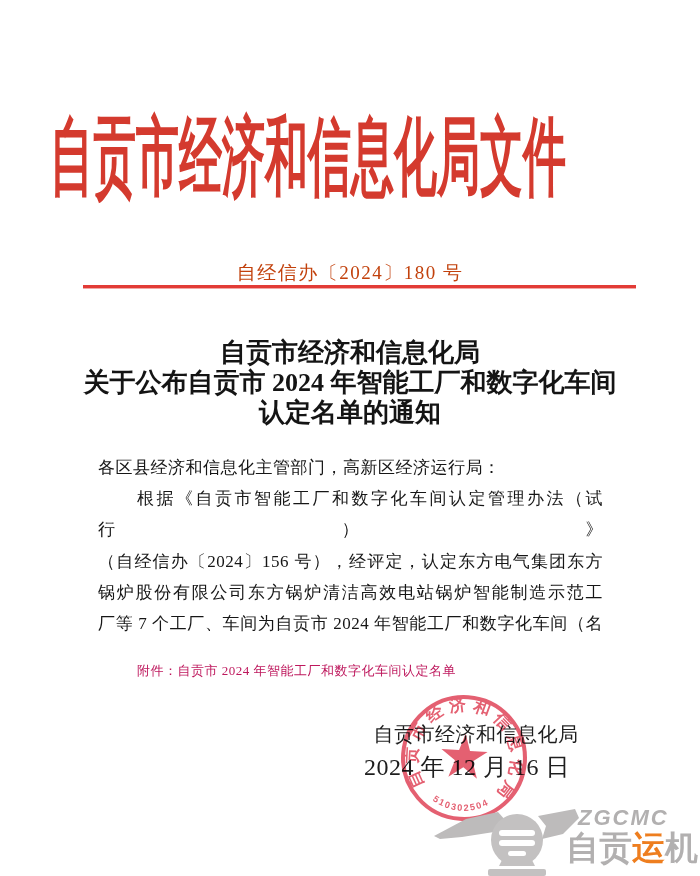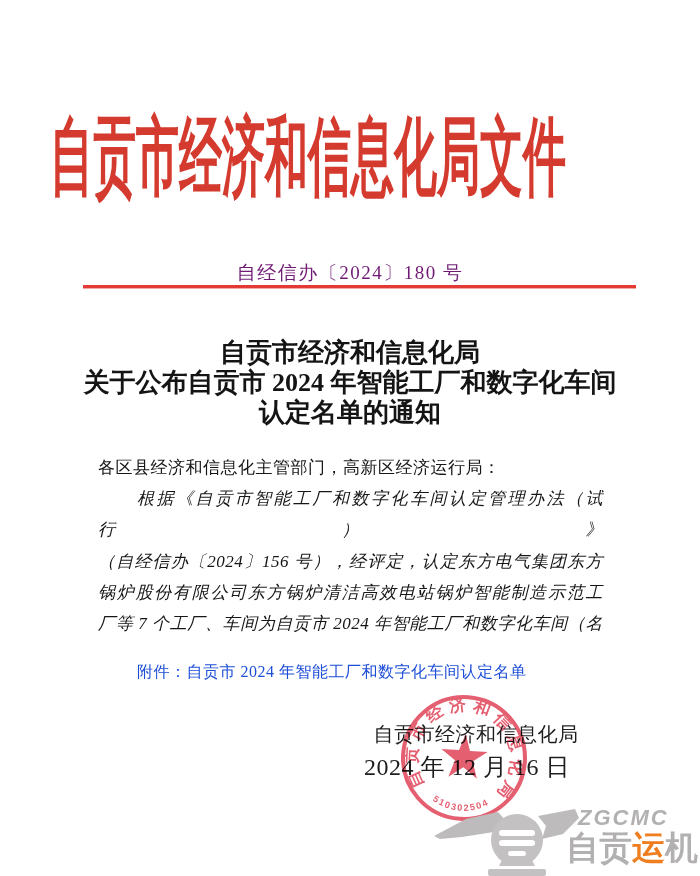--- a/index.html
+++ b/index.html
@@ -12,40 +12,40 @@
   
   #red-title{top:100px;left:0;width:616px;text-align:center;}
   #red-title span{
     display:inline-block;font-size:43px;font-weight:700;color:#d43a2e;
     letter-spacing:0px;transform:scaleY(2.0);transform-origin:50% 0%;
     white-space:nowrap;
   }
 
   
   #doc-number{top:260px;left:0;width:700px;text-align:center;
-    font-size:19px;letter-spacing:1.5px;color:#701a75;}
+    font-size:19px;letter-spacing:1.5px;color:#c2410c;}
 
   
   #red-line{top:285px;left:83px;width:553px;height:3px;background:#e23b36;
     box-shadow:0 1px 0 rgba(226,59,54,.45);}
 
   
   #title-block{top:338px;left:0;width:700px;text-align:center;
     font-weight:700;font-size:26px;line-height:30px;color:#141414;}
 
   
   #body-block{top:452px;left:98px;width:505px;font-size:17px;
     line-height:31.2px;letter-spacing:.5px;color:#161616;}
   #body-block .line{white-space:nowrap;}
-  #body-block .fill{white-space:normal;text-align:justify;text-align-last:justify;font-style:italic;}
+  #body-block .fill{white-space:normal;text-align:justify;text-align-last:justify;}
   #body-block .ind{text-indent:39px;}
 
   
-  #attachment{top:662px;left:98px;width:505px;font-size:16px;
-    letter-spacing:.5px;text-indent:39px;color:#1d4ed8;}
+  #attachment{top:662px;left:98px;width:505px;font-size:13px;
+    letter-spacing:.5px;text-indent:39px;color:#be185d;}
 
   
   #sig-org{top:721px;left:366px;width:220px;text-align:center;
     font-size:20px;letter-spacing:.5px;color:#1d1d1d;}
   #sig-date{top:751px;left:357px;width:220px;text-align:center;
     font-size:24px;letter-spacing:.5px;color:#1d1d1d;}
 
   
   #seal{top:693px;left:399px;width:130px;height:130px;opacity:.84;
     mix-blend-mode:multiply;}

